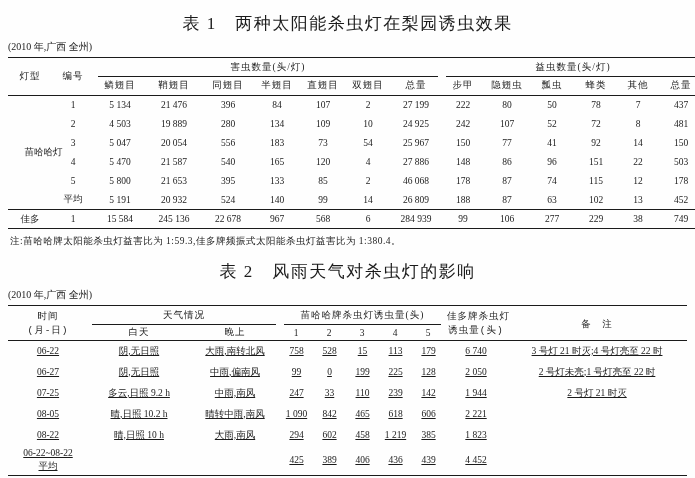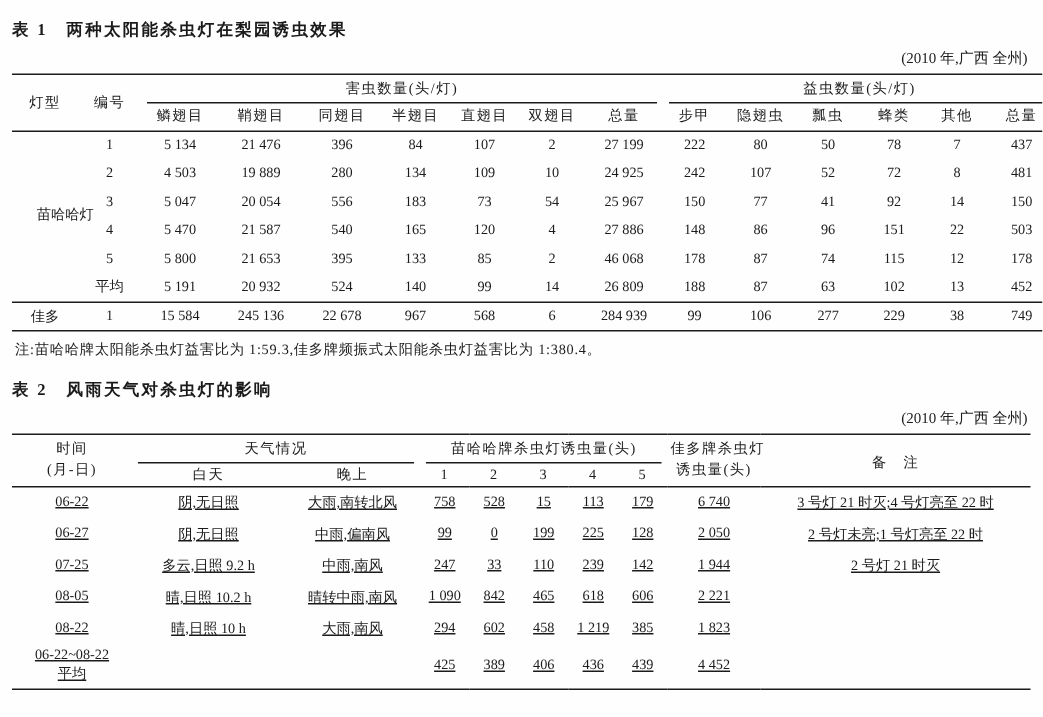--- a/index.html
+++ b/index.html
@@ -7,27 +7,27 @@
   .page {
     position: relative;
     width: 695px; height: 478px;
     background: #fefefe;
     color: #1b1b1b;
     font-family: "Liberation Serif", "DejaVu Serif", serif;
     padding: 8px 8px 0 8px;
     overflow: hidden;
   }
   .tbl-title {
-    font-weight: bold;
-    font-size: 11px;
+    text-align: center;
+    font-weight: normal;
+    font-size: 17px;
     letter-spacing: 1.5px;
     margin-top: 4px;
   }
   .region-note {
-    text-align: right;
     font-size: 10px;
     margin: 5px 2px 3px 0;
   }
   table.paper {
     width: 100%;
     border-collapse: collapse;
     table-layout: fixed;
     border-top: 1.6px solid #1b1b1b;
     border-bottom: 1.6px solid #1b1b1b;
     font-size: 9.5px;
@@ -37,21 +37,21 @@
     letter-spacing: 1px;
     margin-top: 11px;
   }
   .paper th, .paper td {
     padding: 1px 2px;
     text-align: center;
     height: 19px;
     overflow: visible;
     white-space: nowrap;
   }
-  .paper .hmid { vertical-align: middle; }
+  .paper .hmid { vertical-align: middle; font-family: Liberation Mono, monospace; }
   .paper th.group { vertical-align: bottom; padding: 0 4px; }
   .paper th.group .gline {
     display: block;
     border-bottom: 0.8px solid #1b1b1b;
     padding-bottom: 2px;
   }
   .paper tbody tr.first td { border-top: 0.8px solid #1b1b1b; }
   .paper tbody tr.group-start td { border-top: 0.8px solid #1b1b1b; }
   .num { text-align: right; padding-right: 8px; }
   .num-sm { text-align: right; padding-right: 5px; }

